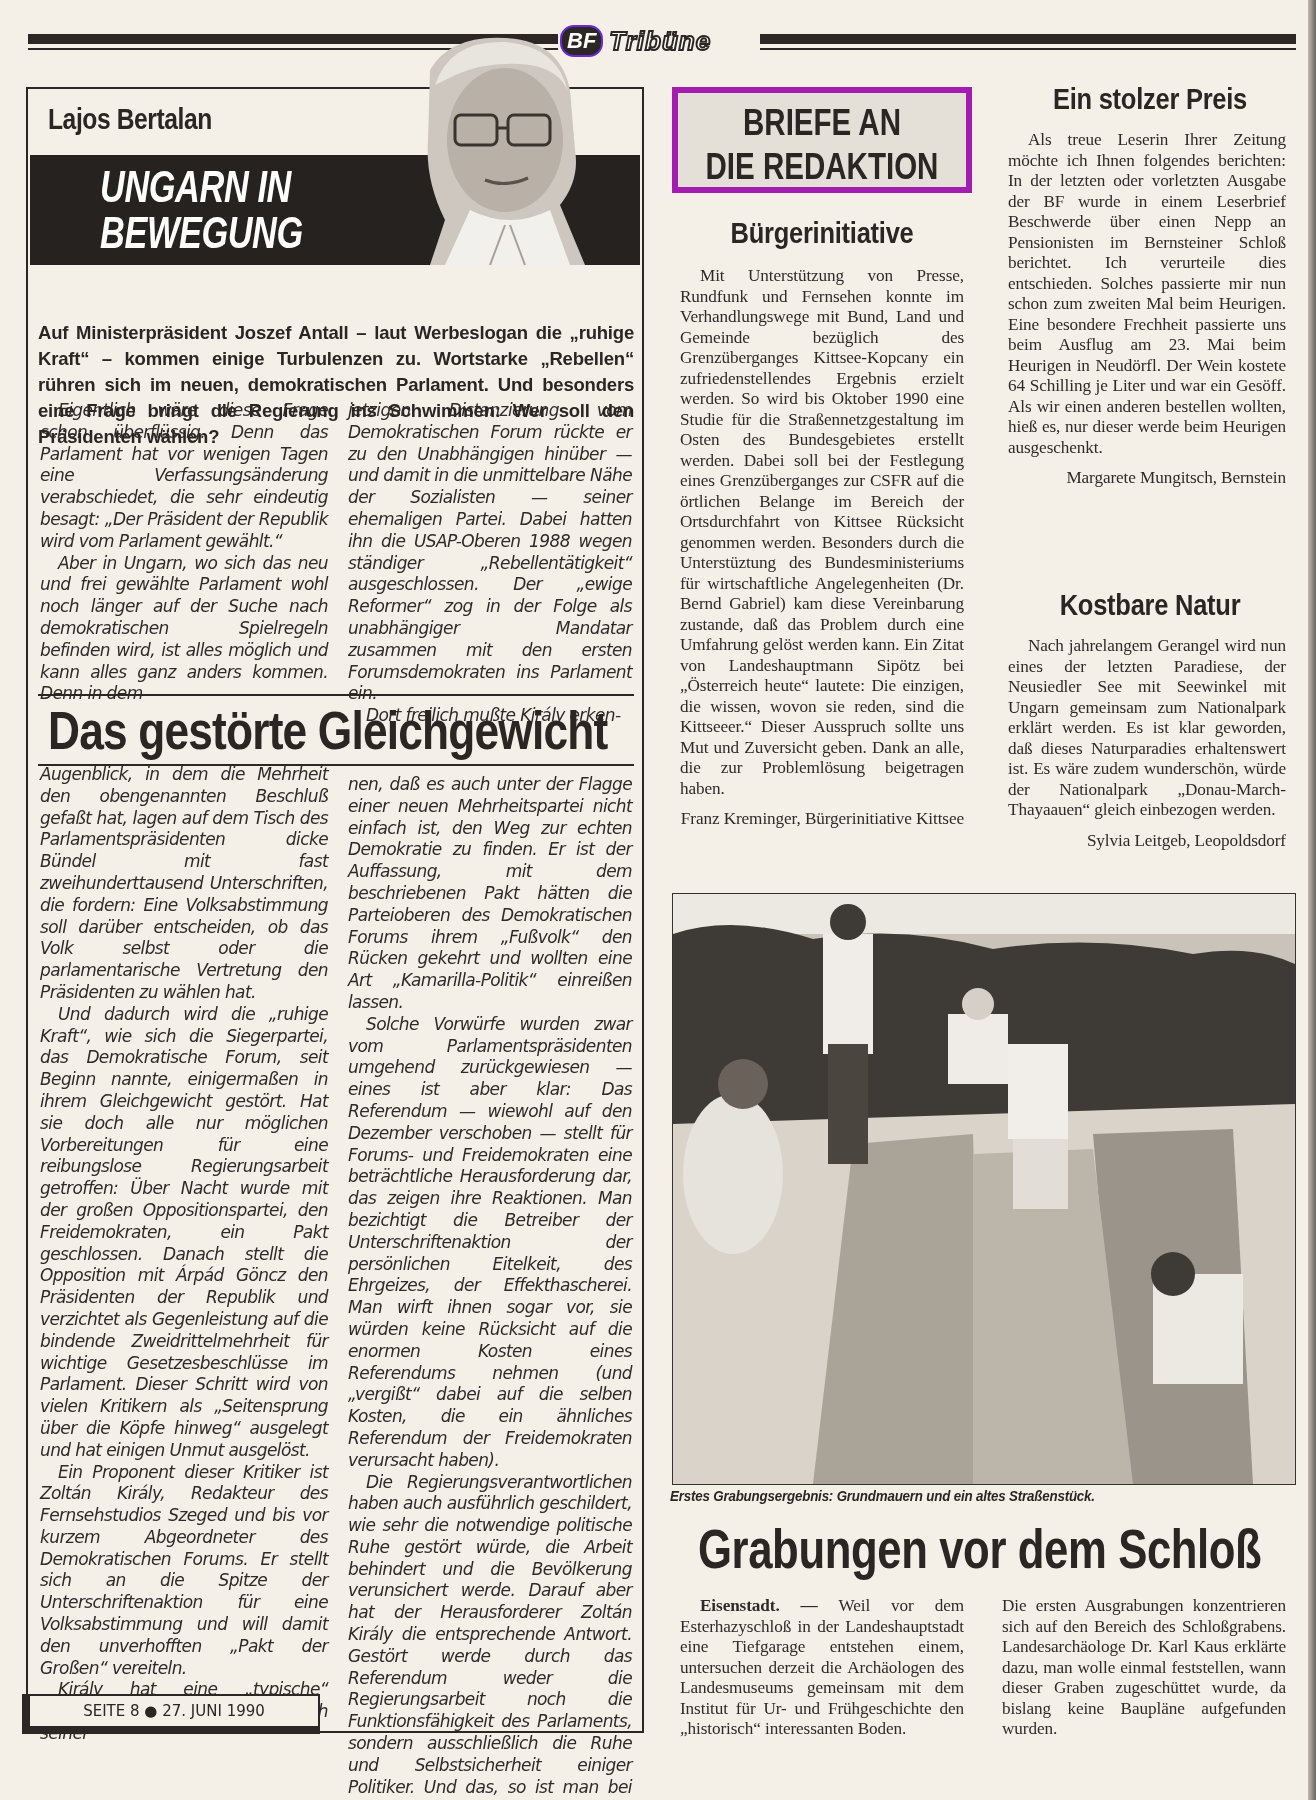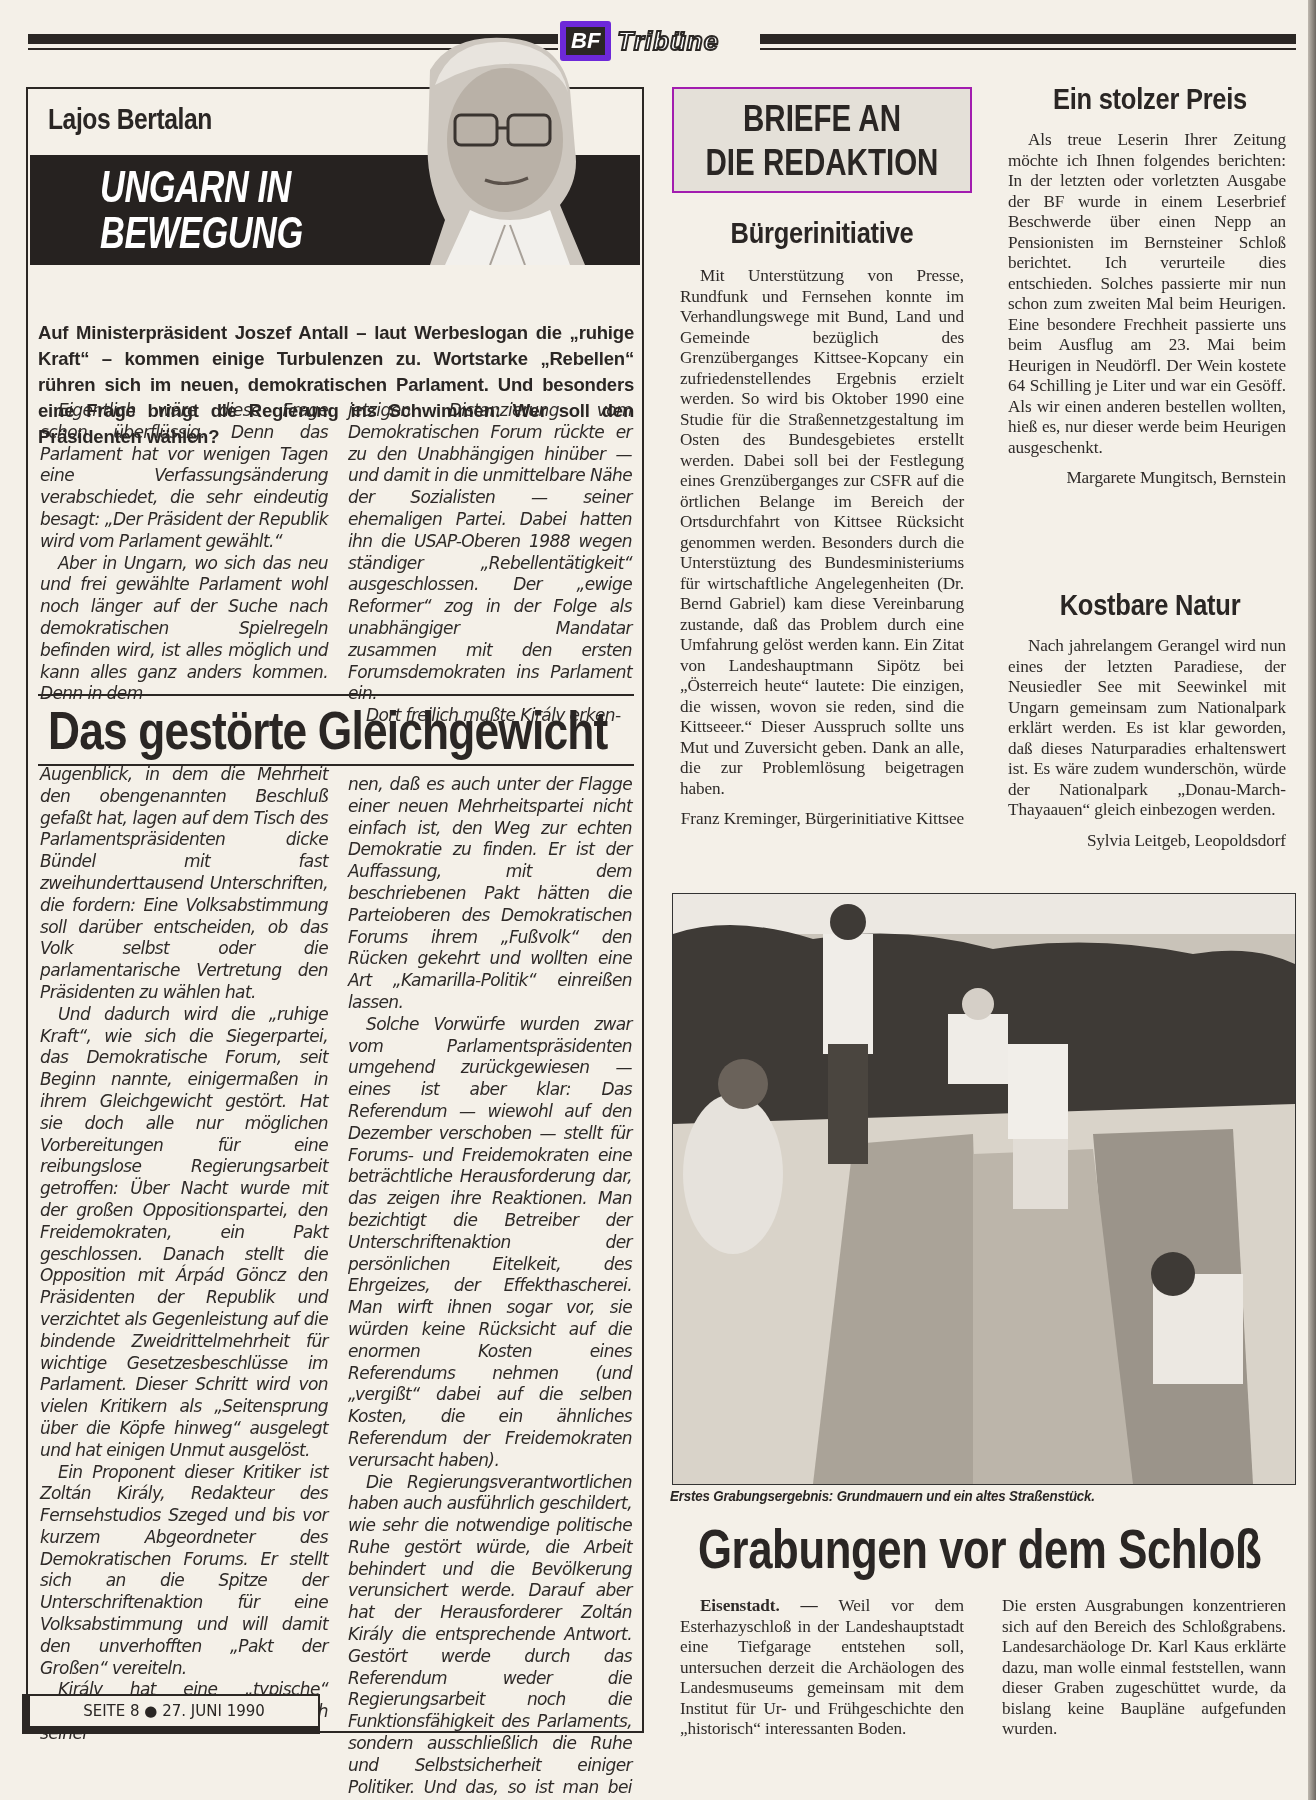--- a/index.html
+++ b/index.html
@@ -8,40 +8,40 @@
     background:#f4f0e8;
     font-family:"Liberation Serif", serif; color:#2a2624;
   }
   
   .masthead { position:absolute; left:28px; top:26px; width:1268px; height:30px; }
   .mh-bar-left { position:absolute; left:0; top:8px; width:530px; height:10px; background:#2b2724; }
   .mh-line-left { position:absolute; left:0; top:22px; width:530px; height:2px; background:#2b2724; }
   .mh-bar-right { position:absolute; left:732px; top:8px; width:536px; height:10px; background:#2b2724; }
   .mh-line-right { position:absolute; left:732px; top:22px; width:536px; height:2px; background:#2b2724; }
   .mh-logo { position:absolute; left:532px; top:0; height:30px; display:flex; align-items:center; gap:6px; }
-  .mh-bf { background:#2b2724; color:#fff; font:italic 900 22px "Liberation Sans", sans-serif; padding:0 5px; border-radius:3px; line-height:28px; border:6px solid #6d28d9; }
+  .mh-bf { background:#2b2724; color:#fff; font:italic 900 22px "Liberation Sans", sans-serif; padding:0 5px; border-radius:14px; line-height:28px; border:2px solid #6d28d9; }
   .mh-tribune { font:italic 900 26px "Liberation Sans", sans-serif; color:#fff; -webkit-text-stroke:2px #2b2724; letter-spacing:1px; line-height:28px; }
 
   
   .left-box { position:absolute; left:26px; top:87px; width:618px; height:1646px; border:2px solid #2b2724; box-sizing:border-box; background:transparent; }
   .author { position:absolute; left:48px; top:102px; font:bold 30px "Liberation Sans", sans-serif; transform:scaleX(0.82); transform-origin:left; letter-spacing:-0.5px; }
   .title-bar { position:absolute; left:30px; top:155px; width:610px; height:110px; background:#262220; }
   .title-text { position:absolute; left:100px; top:164px; color:#fff; font:italic bold 44px "Liberation Sans", sans-serif; line-height:46px; transform:scaleX(0.78); transform-origin:left; letter-spacing:-0.5px; }
   .portrait { position:absolute; left:410px; top:30px; width:180px; height:235px; }
   .lead { position:absolute; left:38px; top:282px; width:596px; font:bold 18.5px "Liberation Sans", sans-serif; line-height:26px; text-align:justify; letter-spacing:-0.2px;margin-top:38px; }
   .col-it { position:absolute; font:italic 17px "DejaVu Sans", sans-serif; line-height:21.8px; text-align:justify; letter-spacing:-0.6px; color:#2e2a28; }
   .col-it p { margin:0; text-indent:18px; }
   .col-it p.noindent { text-indent:0; }
   .rule { position:absolute; height:2px; background:#2b2724; }
   .headline2 { position:absolute; left:48px; top:700px; width:580px; font:bold 54px "Liberation Sans", sans-serif; transform:scaleX(0.82); transform-origin:left; letter-spacing:-1px; line-height:60px; white-space:nowrap; }
   .footer-tag { position:absolute; left:30px; top:1694px; width:290px; height:34px; border:2px solid #2b2724; border-left:none; background:#f4f0e8; box-sizing:border-box; font:15px "DejaVu Sans", sans-serif; text-align:center; line-height:30px; }
   .footer-shadow { position:absolute; left:22px; top:1694px; width:298px; height:40px; background:#2b2724; }
 
   
-  .briefe-box { position:absolute; left:672px; top:87px; width:300px; height:106px; border:2px solid #a21caf; background:#e4e0d8; box-sizing:border-box; text-align:center; }
+  .briefe-box { position:absolute; left:672px; top:87px; width:300px; height:106px; border:6px solid #a21caf; background:#e4e0d8; box-sizing:border-box; text-align:center; }
   .briefe-text { font:bold 36px "Liberation Sans", sans-serif; line-height:44px; padding-top:8px; transform:scaleX(0.82); }
   .letter-h { position:absolute; text-align:center; font:bold 30px "Liberation Sans", sans-serif; transform:scaleX(0.85); letter-spacing:-0.3px; }
   .col-serif { position:absolute; font:17.2px "Liberation Serif", serif; line-height:20.5px; text-align:justify; letter-spacing:-0.1px; color:#2e2a28; }
   .col-serif p { margin:8px; text-indent:20px; }
   .sig { text-align:right; text-indent:0 !important; margin-top:10px !important; }
 
   
   .photo { position:absolute; left:672px; top:893px; width:622px; height:590px; border:1px solid #333; overflow:hidden; background:#bdb7ad; }
   .caption { position:absolute; left:670px; top:1488px; font:italic bold 14.5px "Liberation Sans", sans-serif; letter-spacing:-0.2px; transform:scaleX(0.92); transform-origin:left; }
   .headline3 { position:absolute; left:698px; top:1516px; font:bold 56px "Liberation Sans", sans-serif; transform:scaleX(0.78); transform-origin:left; white-space:nowrap; letter-spacing:-0.5px; }
@@ -153,19 +153,19 @@
   <rect x="335" y="150" width="60" height="95" fill="#f1eee9"></rect>
   <rect x="340" y="245" width="55" height="70" fill="#e2ddd6"></rect>
   <rect x="480" y="380" width="90" height="110" fill="#ece8e2"></rect>
   <circle cx="500" cy="380" r="22" fill="#3e3a36"></circle>
 </svg>
 
 <div class="caption">Erstes Grabungsergebnis: Grundmauern und ein altes Straßenstück.</div>
 <div class="headline3">Grabungen vor dem Schloß</div>
 
 <div class="col-serif" style="left:672px; top:1588px; width:300px;">
-  <p><b>Eisenstadt. —</b> <span>Weil vor dem Esterhazyschloß in der Landeshauptstadt eine Tiefgarage entstehen soll, untersuchen derzeit die Archäologen des Landesmuseums gemeinsam mit dem Institut für Ur- und Frühgeschichte den „historisch“ interessanten Boden.</span></p>
+  <p><b>Eisenstadt. —</b> <span>Weil vor dem Esterhazyschloß in der Landeshauptstadt eine Tiefgarage entstehen einem, untersuchen derzeit die Archäologen des Landesmuseums gemeinsam mit dem Institut für Ur- und Frühgeschichte den „historisch“ interessanten Boden.</span></p>
 </div>
 <div class="col-serif" style="left:994px; top:1588px; width:300px;">
   <p style="text-indent:0">Die ersten Ausgrabungen konzentrieren sich auf den Bereich des Schloßgrabens. Landesarchäologe Dr. Karl Kaus erklärte dazu, man wolle einmal feststellen, wann dieser Graben zugeschüttet wurde, da bislang keine Baupläne aufgefunden wurden.</p>
 </div>
 
 <div class="right-edge"></div>
 
 </body></html>

